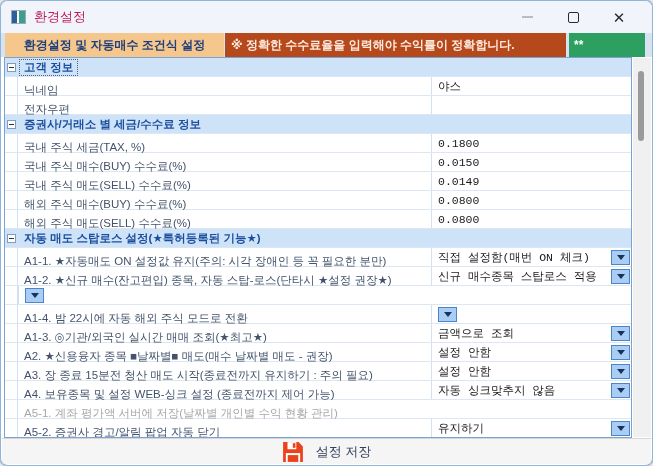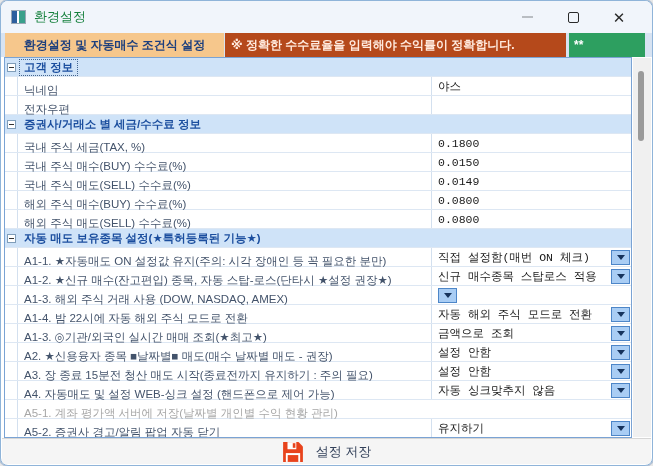--- a/index.html
+++ b/index.html
@@ -14,21 +14,21 @@
 
   
   .titlebar{
     position:absolute;top:0;left:0;right:0;height:32px;
     background:#f1f5fb;display:flex;align-items:center;padding:0 10px;
   }
   .app-icon{
     width:15px;height:14px;margin-right:8px;border:1px solid #9aa7b5;
     background:linear-gradient(90deg,#2d5f9e 0 38%,#ffffff 38% 56%,#3aa08b 56% 100%);
   }
-  .title-text{font-size:13px;color:#15803d;}
+  .title-text{font-size:13px;color:#be185d;}
   .win-controls{margin-left:auto;display:flex;align-items:center;height:100%;}
   .win-btn{width:46px;height:100%;display:flex;align-items:center;justify-content:center;cursor:pointer;}
   .min-glyph{width:11px;height:2px;background:#b9bdc2;}
   .max-glyph{width:11px;height:11px;border:1.5px solid #2a2a2a;border-radius:2px;}
   .close-glyph{font-size:15px;color:#2a2a2a;line-height:1;}
 
   
   .headerstrip{
     position:absolute;top:32px;left:0;right:0;height:24px;
     background:#d7e3f2;display:flex;align-items:stretch;
@@ -178,21 +178,21 @@
         <div class="gutter"></div>
         <div class="label-cell">해외 주식 매도(SELL) 수수료(%)</div>
         <div class="value-cell">
           <span class="value-text">0.0800</span>
         </div>
       </div>
       <div class="row section-row">
         <div class="gutter">
           <span class="minus-box"></span>
         </div>
-        <span class="section-title">자동 매도 보유종목 설정(★특허등록된 기능★)</span>
+        <span class="section-title">자동 매도 스탑로스 설정(★특허등록된 기능★)</span>
       </div>
       <div class="row item-row">
         <div class="gutter"></div>
         <div class="label-cell">A1-1. ★자동매도 ON 설정값 유지(주의: 시각 장애인 등 꼭 필요한 분만)</div>
         <div class="value-cell">
           <span class="value-text">직접 설정함(매번 ON 체크)</span>
           <span class="dd-btn">
             <span class="dd-arrow"></span>
           </span>
         </div>
@@ -202,32 +202,30 @@
         <div class="label-cell">A1-2. ★신규 매수(잔고편입) 종목, 자동 스탑-로스(단타시 ★설정 권장★)</div>
         <div class="value-cell">
           <span class="value-text">신규 매수종목 스탑로스 적용</span>
           <span class="dd-btn">
             <span class="dd-arrow"></span>
           </span>
         </div>
       </div>
       <div class="row item-row">
         <div class="gutter"></div>
-        <div class="label-cell">A1-3. 해외 주식 거래 사용 (DOW, NASDAQ, AMEX)</div>
         <div class="value-cell">
           <span class="dd-btn">
             <span class="dd-arrow"></span>
           </span>
         </div>
       </div>
       <div class="row item-row">
         <div class="gutter"></div>
         <div class="label-cell">A1-4. 밤 22시에 자동 해외 주식 모드로 전환</div>
         <div class="value-cell">
-          <span class="value-text">자동 해외 주식 모드로 전환</span>
           <span class="dd-btn">
             <span class="dd-arrow"></span>
           </span>
         </div>
       </div>
       <div class="row item-row">
         <div class="gutter"></div>
         <div class="label-cell">A1-3. ◎기관/외국인 실시간 매매 조회(★최고★)</div>
         <div class="value-cell">
           <span class="value-text">금액으로 조회</span>
@@ -251,21 +249,21 @@
         <div class="label-cell">A3. 장 종료 15분전 청산 매도 시작(종료전까지 유지하기 : 주의 필요)</div>
         <div class="value-cell">
           <span class="value-text">설정 안함</span>
           <span class="dd-btn">
             <span class="dd-arrow"></span>
           </span>
         </div>
       </div>
       <div class="row item-row">
         <div class="gutter"></div>
-        <div class="label-cell">A4. 자동매도 및 설정 WEB-싱크 설정 (핸드폰으로 제어 가능)</div>
+        <div class="label-cell">A4. 보유종목 및 설정 WEB-싱크 설정 (종료전까지 제어 가능)</div>
         <div class="value-cell">
           <span class="value-text">자동 싱크맞추지 않음</span>
           <span class="dd-btn">
             <span class="dd-arrow"></span>
           </span>
         </div>
       </div>
       <div class="row item-row disabled">
         <div class="gutter"></div>
         <div class="label-cell">A5-1. 계좌 평가액 서버에 저장(날짜별 개인별 수익 현황 관리)</div>

